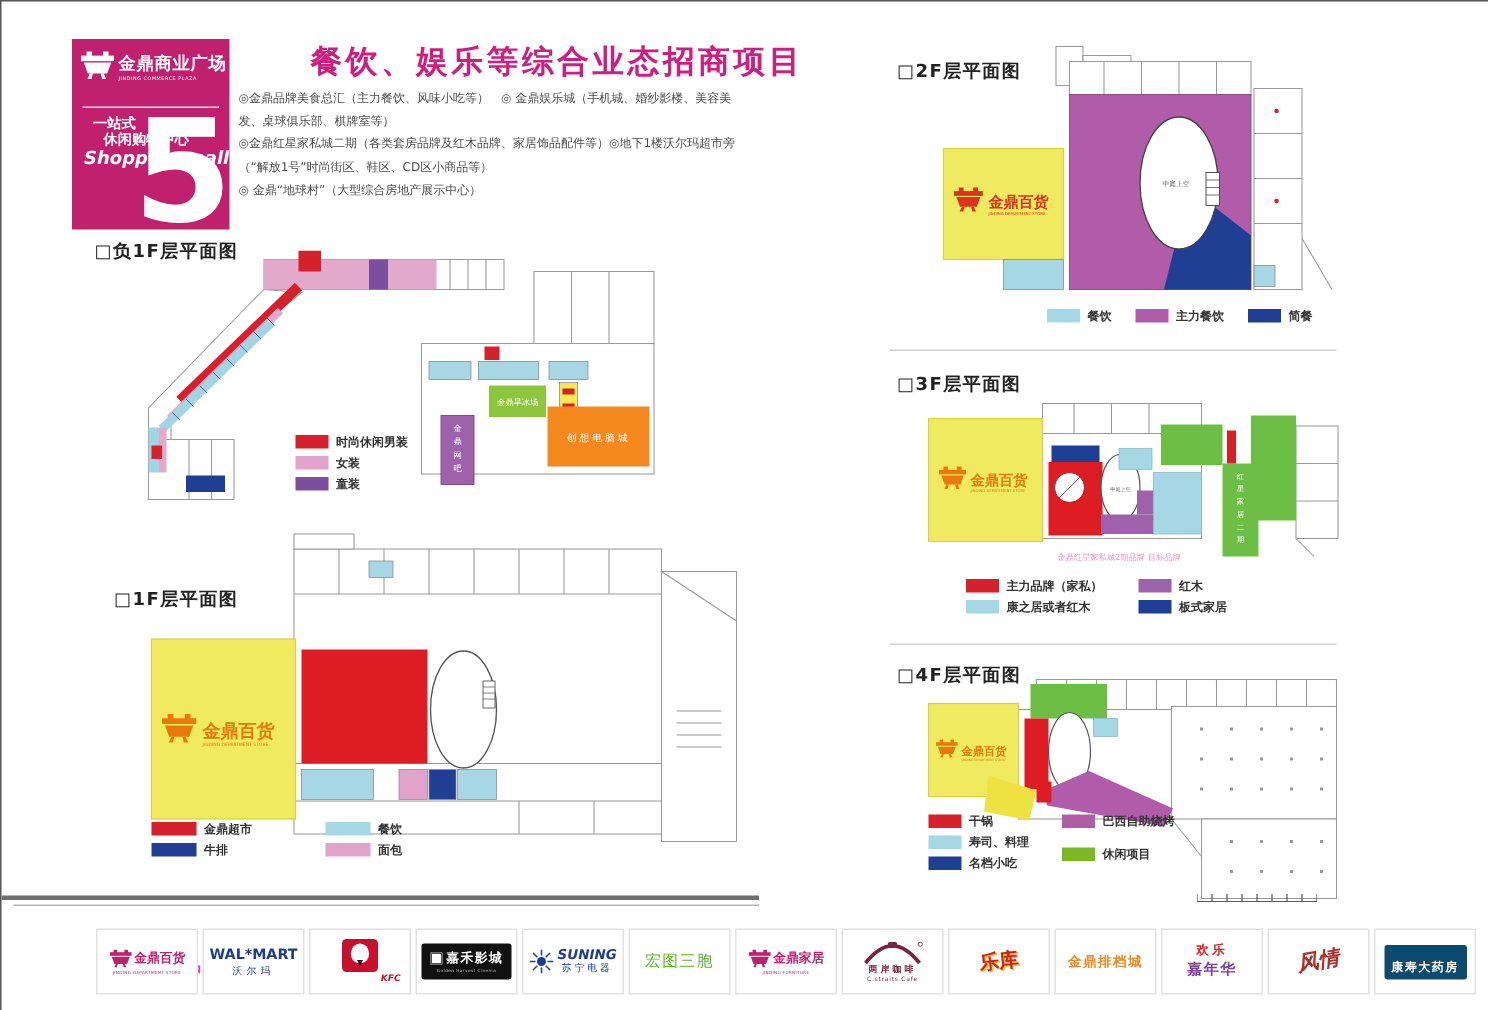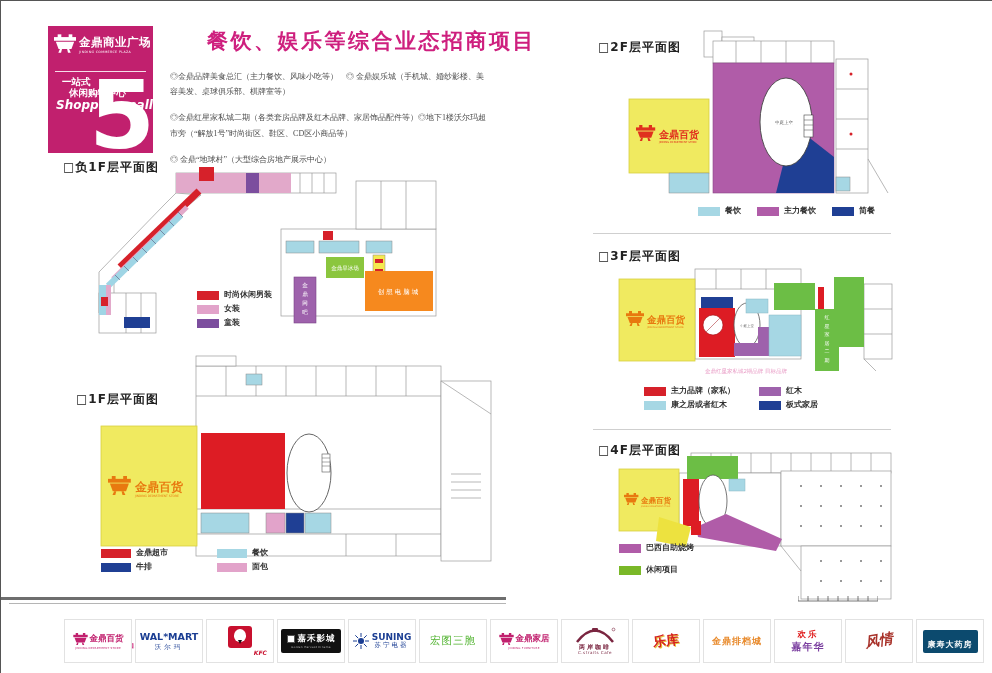--- a/index.html
+++ b/index.html
@@ -10,24 +10,24 @@
   .logo-cart{left:6px;top:8px;}
   .logo-cn{left:31px;top:9px;font-size:11.5px;font-weight:bold;letter-spacing:.5px;white-space:nowrap;}
   .logo-en{left:31px;top:24px;font-size:3.2px;letter-spacing:.4px;white-space:nowrap;}
   .logo-div{left:7px;top:45px;width:91px;height:1px;background:rgba(255,255,255,.85);}
   .tag1{left:14px;top:50px;font-size:9.5px;font-weight:bold;}
   .tag2{left:21px;top:61px;font-size:9.5px;font-weight:bold;}
   .tag3{left:8px;top:72px;font-size:12px;font-weight:bold;font-style:italic;}
   .big5{right:-2px;bottom:-10px;font-size:95px;font-weight:bold;line-height:1;}
   .main-title{left:158px;top:26px;font-size:21px;font-weight:bold;color:#CE1F7E;letter-spacing:2.5px;white-space:nowrap;margin-left:48px;}
   .bullets{left:158px;top:57px;width:340px;font-size:8px;color:#4c4c4c;line-height:1.9;}
-  .bullets p{margin:11px;font-family:Liberation Serif, serif;}
+  .bullets p{margin:0;}
   .floor-label{font-size:12px;font-weight:bold;color:#222;letter-spacing:1px;white-space:nowrap;}
   
-  .legend .li{display:flex;align-items:flex-end;gap:5px;margin-bottom:3px;white-space:nowrap;}
+  .legend .li{display:flex;align-items:center;gap:5px;margin-bottom:3px;white-space:nowrap;}
   .sw{display:inline-block;width:22px;height:9px;}
   .lt{font-size:8px;color:#333;font-weight:bold;}
   .lrow{display:flex;gap:26px;}
   .hline{height:1px;background:#CFCFCF;}
   
   .f-line1{left:0;top:596px;width:505px;height:3px;background:#6E6E6E;}
   .f-line2{left:8px;top:602px;width:497px;height:1px;background:#B5B5B5;}
   .brands-hdr{left:88px;top:636px;font-size:10.5px;font-weight:bold;color:#D2418A;letter-spacing:1px;}
   .brand-row{left:63px;top:618px;display:flex;gap:3px;}
   .card{width:66px;height:42px;background:#fff;border:1px solid #E2E2E2;display:flex;flex-direction:column;align-items:center;justify-content:center;gap:1px;overflow:hidden;flex:0 0 auto;}
@@ -39,21 +39,21 @@
   .kfc-box{width:24px;height:22px;background:#C8102E;border-radius:3px;position:relative;}
   .kfc-face{position:absolute;left:6px;top:3px;width:12px;height:13px;background:#fff;border-radius:50% 50% 45% 45%;}
   .kfc-tie{position:absolute;left:10px;top:14px;width:0;height:0;border-left:2px solid transparent;border-right:2px solid transparent;border-top:4px solid #111;}
   .kfc-word{font-size:6px;font-weight:bold;font-style:italic;color:#C8102E;align-self:flex-end;margin-right:6px;}
   .jh-box{width:60px;height:24px;background:#111;border-radius:2px;display:flex;flex-direction:column;align-items:center;justify-content:center;}
   .jh-row{display:flex;align-items:center;gap:3px;}
   .jh-sq{width:8px;height:8px;background:#fff;border:1.5px solid #555;box-sizing:border-box;}
   .jh-name{font-size:8.5px;font-weight:bold;color:#fff;letter-spacing:1px;}
   .jh-sub{font-size:2.8px;color:#bbb;letter-spacing:.3px;}
   .sn-row{display:flex;align-items:center;gap:3px;}
-  .sn-name{font-size:9px;font-weight:bold;color:#1B3E93;line-height:1;}
+  .sn-name{font-size:9px;font-weight:bold;font-style:italic;color:#1B3E93;line-height:1;}
   .sn-sub{font-size:6.5px;color:#1B3E93;letter-spacing:2px;line-height:1.2;}
   .ht-name{font-size:10.5px;font-weight:normal;color:#52B431;letter-spacing:1px;}
   .cf-name{font-size:6px;font-weight:bold;color:#7A2540;letter-spacing:2px;line-height:1;}
   .cf-sub{font-size:4px;color:#7A2540;letter-spacing:.5px;line-height:1;}
   .lk-name{font-size:13px;font-weight:900;color:#D42020;transform:rotate(-6deg);text-shadow:1px 1px 0 #E8C437;}
   .cv-l1{font-size:8.5px;font-weight:900;color:#E02020;letter-spacing:2px;line-height:1.1;}
   .cv-l2{font-size:10px;font-weight:900;color:#7B3FA0;letter-spacing:1px;line-height:1.1;}
   .pd-name{font-size:9px;font-weight:bold;color:#E8892A;letter-spacing:1px;}
   .fs-name{font-size:14px;font-style:italic;font-weight:bold;color:#A8322A;font-family:"Liberation Serif",serif;transform:rotate(-10deg);}
   .ph-box{background:#0c4a6e;border-radius:2px;padding:2px 5px;}
@@ -432,20 +432,34 @@
       <rect x="224" y="129" width="2" height="2"></rect>
         <rect x="244" y="129" width="2" height="2"></rect>
         <rect x="264" y="129" width="2" height="2"></rect>
         <rect x="284" y="129" width="2" height="2"></rect>
     </g>
   </svg>
   <div class="abs" style="left:618px;top:541px">
     <div style="display:flex;gap:22px" class="legend">
       <div>
         <div class="li">
+            <span class="sw" style="background-color: rgb(214, 33, 42);"></span>
+            <span class="lt">干锅</span>
+          </div>
+        <div class="li">
+            <span class="sw" style="background-color: rgb(166, 215, 228);"></span>
+            <span class="lt">寿司、料理</span>
+          </div>
+        <div class="li">
+            <span class="sw" style="background-color: rgb(31, 63, 148);"></span>
+            <span class="lt">名档小吃</span>
+          </div>
+      </div>
+      <div>
+        <div class="li">
             <span class="sw" style="background-color: rgb(176, 92, 168);"></span>
             <span class="lt">巴西自助烧烤</span>
           </div>
         <div class="li" style="margin-top:11px">
             <span class="sw" style="background-color: rgb(122, 184, 40);"></span>
             <span class="lt">休闲项目</span>
           </div>
       </div>
     </div>
   </div>

